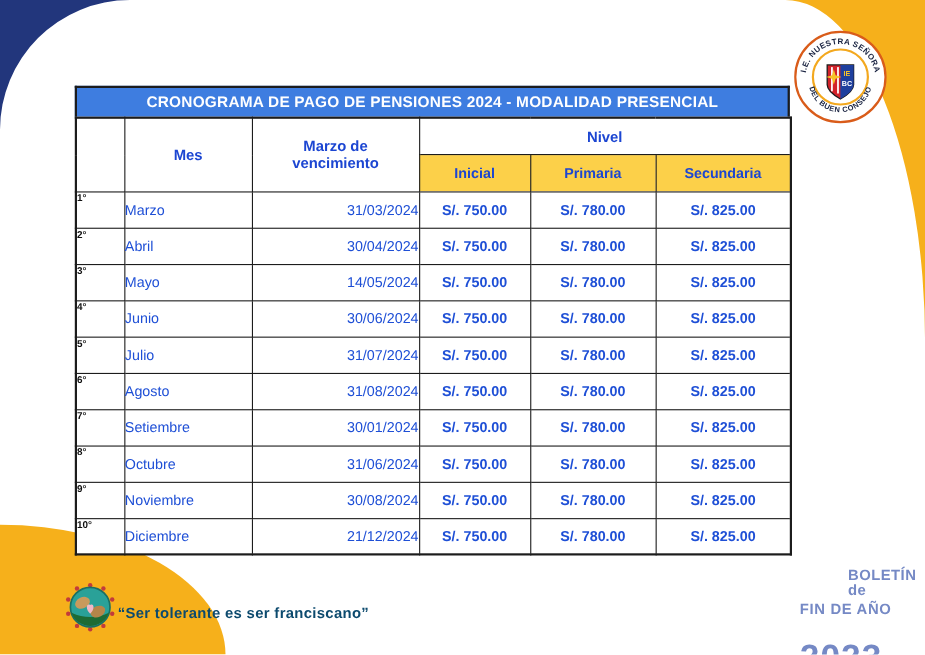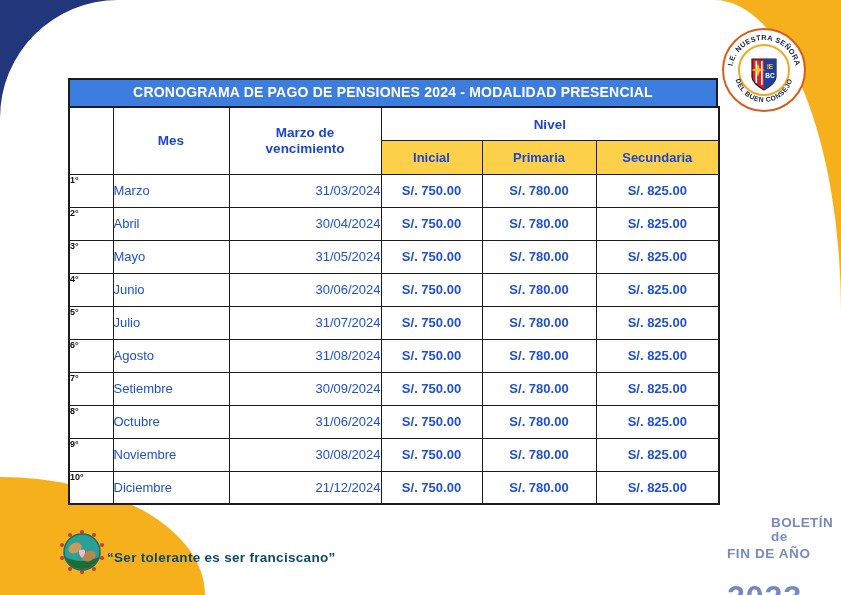--- a/index.html
+++ b/index.html
@@ -117,21 +117,21 @@
       <td class="mes">Abril</td>
       <td class="fecha">30/04/2024</td>
       <td class="amt">S/. 750.00</td>
       <td class="amt">S/. 780.00</td>
       <td class="amt">S/. 825.00</td>
     </tr>
 
     <tr>
       <td class="num">3°</td>
       <td class="mes">Mayo</td>
-      <td class="fecha">31/05/2024</td>
+      <td class="fecha">14/05/2024</td>
       <td class="amt">S/. 750.00</td>
       <td class="amt">S/. 780.00</td>
       <td class="amt">S/. 825.00</td>
     </tr>
 
     <tr>
       <td class="num">4°</td>
       <td class="mes">Junio</td>
       <td class="fecha">30/06/2024</td>
       <td class="amt">S/. 750.00</td>
@@ -153,21 +153,21 @@
       <td class="mes">Agosto</td>
       <td class="fecha">31/08/2024</td>
       <td class="amt">S/. 750.00</td>
       <td class="amt">S/. 780.00</td>
       <td class="amt">S/. 825.00</td>
     </tr>
 
     <tr>
       <td class="num">7°</td>
       <td class="mes">Setiembre</td>
-      <td class="fecha">30/09/2024</td>
+      <td class="fecha">30/01/2024</td>
       <td class="amt">S/. 750.00</td>
       <td class="amt">S/. 780.00</td>
       <td class="amt">S/. 825.00</td>
     </tr>
 
     <tr>
       <td class="num">8°</td>
       <td class="mes">Octubre</td>
       <td class="fecha">31/06/2024</td>
       <td class="amt">S/. 750.00</td>

